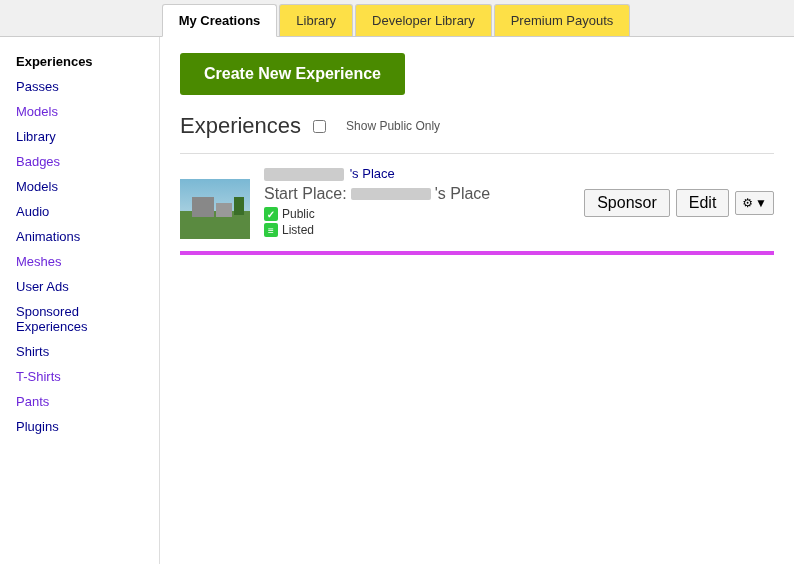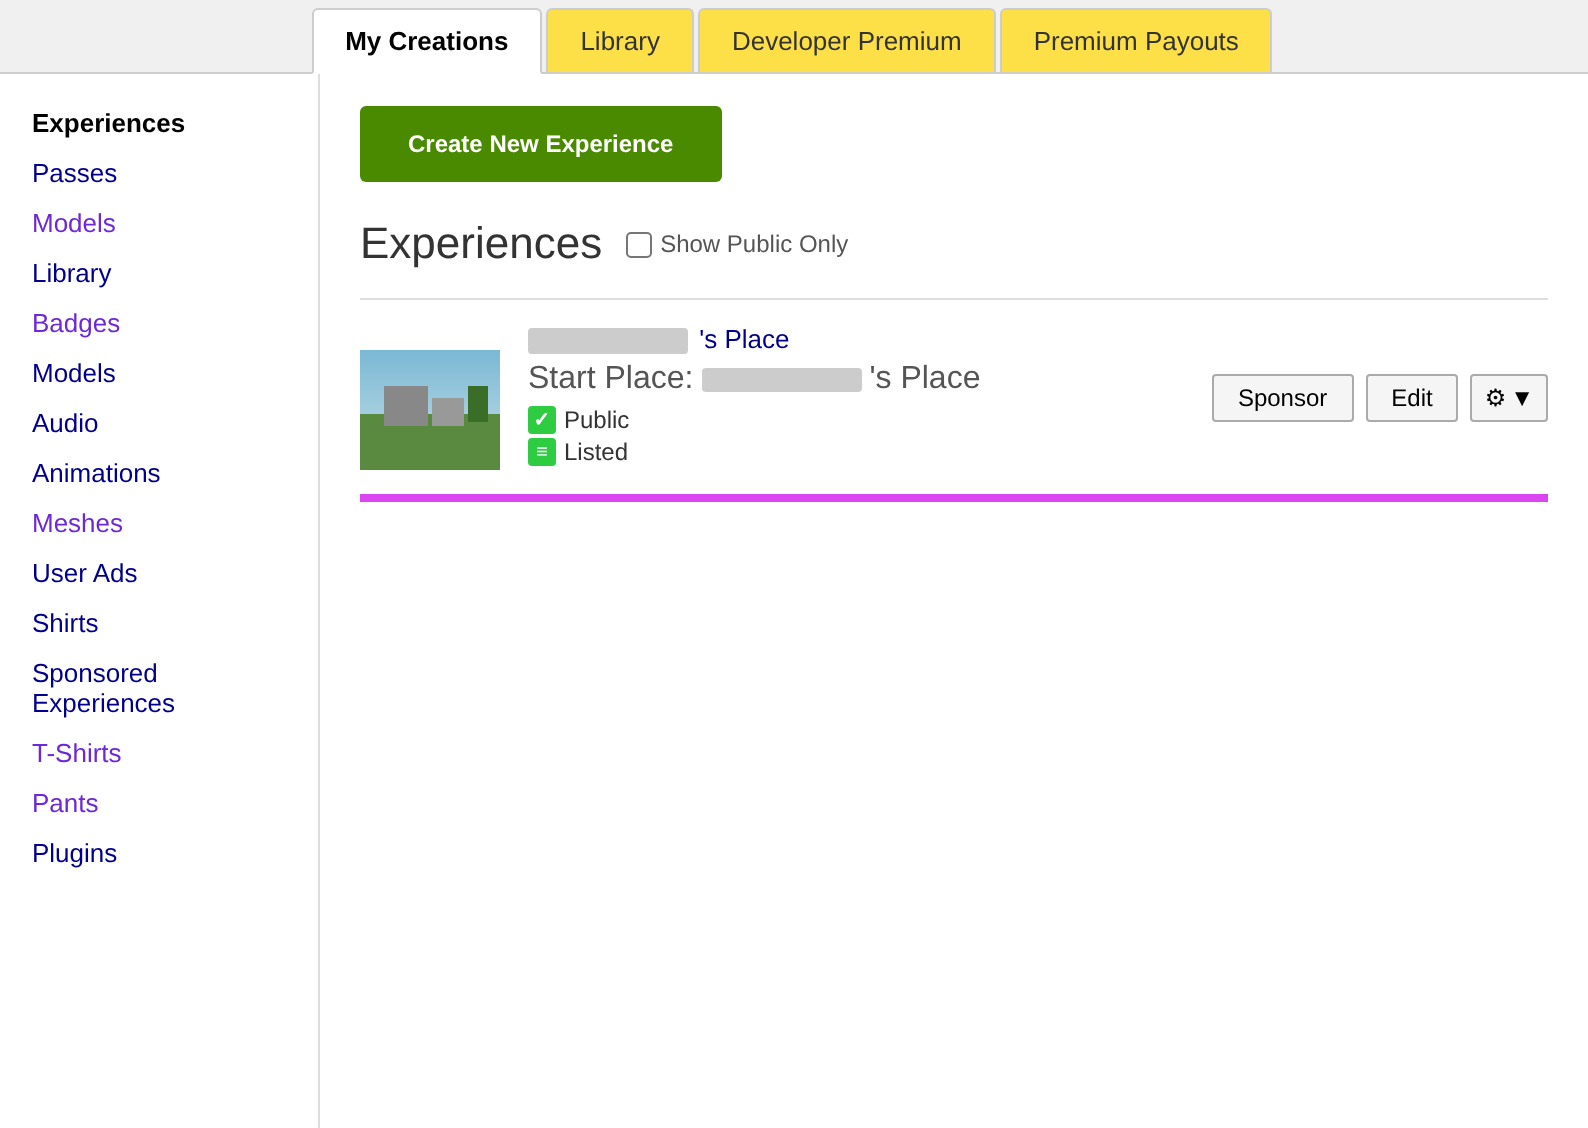--- a/index.html
+++ b/index.html
@@ -54,21 +54,21 @@
 
     
     .main { flex: 1; padding: 16px 20px; overflow-y: auto; }
 
     
     .create-btn {
       background: #4a8a00;
       color: #fff;
       border: none;
       padding: 12px 24px;
-      font-size: 12px;
+      font-size: 16px;
       font-weight: bold;
       cursor: pointer;
       border-radius: 3px;
       margin-bottom: 18px;
       display: inline-block;
     }
 
     
     .experiences-header {
       display: flex;
@@ -77,21 +77,21 @@
       margin-bottom: 14px;
     }
     .experiences-header h2 {
       font-size: 22px;
       font-weight: normal;
       color: #333;
     }
     .show-public-label {
       display: flex;
       align-items: center;
-      gap: 4px;
+      gap: 20px;
       font-size: 12px;
       color: #555;
     }
     .show-public-label input { cursor: pointer; }
 
     
     .experience-list { border-top: 1px solid #ddd; }
     .experience-item {
       display: flex;
       align-items: flex-end;
@@ -182,60 +182,60 @@
       gap: 6px;
       flex-shrink: 0;
       margin-left: 12px;
       align-self: center;
     }
     .action-btn {
       padding: 4px 12px;
       border: 1px solid #aaa;
       background: #f5f5f5;
       cursor: pointer;
-      font-size: 12px;
+      font-size: 16px;
       border-radius: 2px;
     }
     .gear-btn {
       padding: 4px 6px;
       border: 1px solid #aaa;
       background: #f5f5f5;
       cursor: pointer;
       font-size: 12px;
       border-radius: 2px;
       display: flex;
       align-items: center;
       gap: 2px;
     }
   </style>
 </head>
 <body>
 
 <div class="tabs">
   <div class="tab active">My Creations</div>
   <div class="tab">Library</div>
-  <div class="tab">Developer Premium</div>
+  <div class="tab">Developer Library</div>
   <div class="tab">Premium Payouts</div>
 </div>
 
 <div class="content">
 
   <nav class="sidebar">
     <a class="sidebar-item active">Experiences</a>
     <a class="sidebar-item blue">Passes</a>
     <a class="sidebar-item red">Models</a>
     <a class="sidebar-item blue">Library</a>
     <a class="sidebar-item red">Badges</a>
     <a class="sidebar-item blue">Models</a>
     <a class="sidebar-item blue">Audio</a>
     <a class="sidebar-item blue">Animations</a>
     <a class="sidebar-item red">Meshes</a>
     <a class="sidebar-item blue">User Ads</a>
+    <a class="sidebar-item blue">Sponsored Experiences</a>
     <a class="sidebar-item blue">Shirts</a>
-    <a class="sidebar-item blue">Sponsored Experiences</a>
     <a class="sidebar-item red">T-Shirts</a>
     <a class="sidebar-item red">Pants</a>
     <a class="sidebar-item blue">Plugins</a>
   </nav>
 
   <main class="main">
     <button class="create-btn">Create New Experience</button>
 
     <div class="experiences-header">
       <h2>Experiences</h2>

